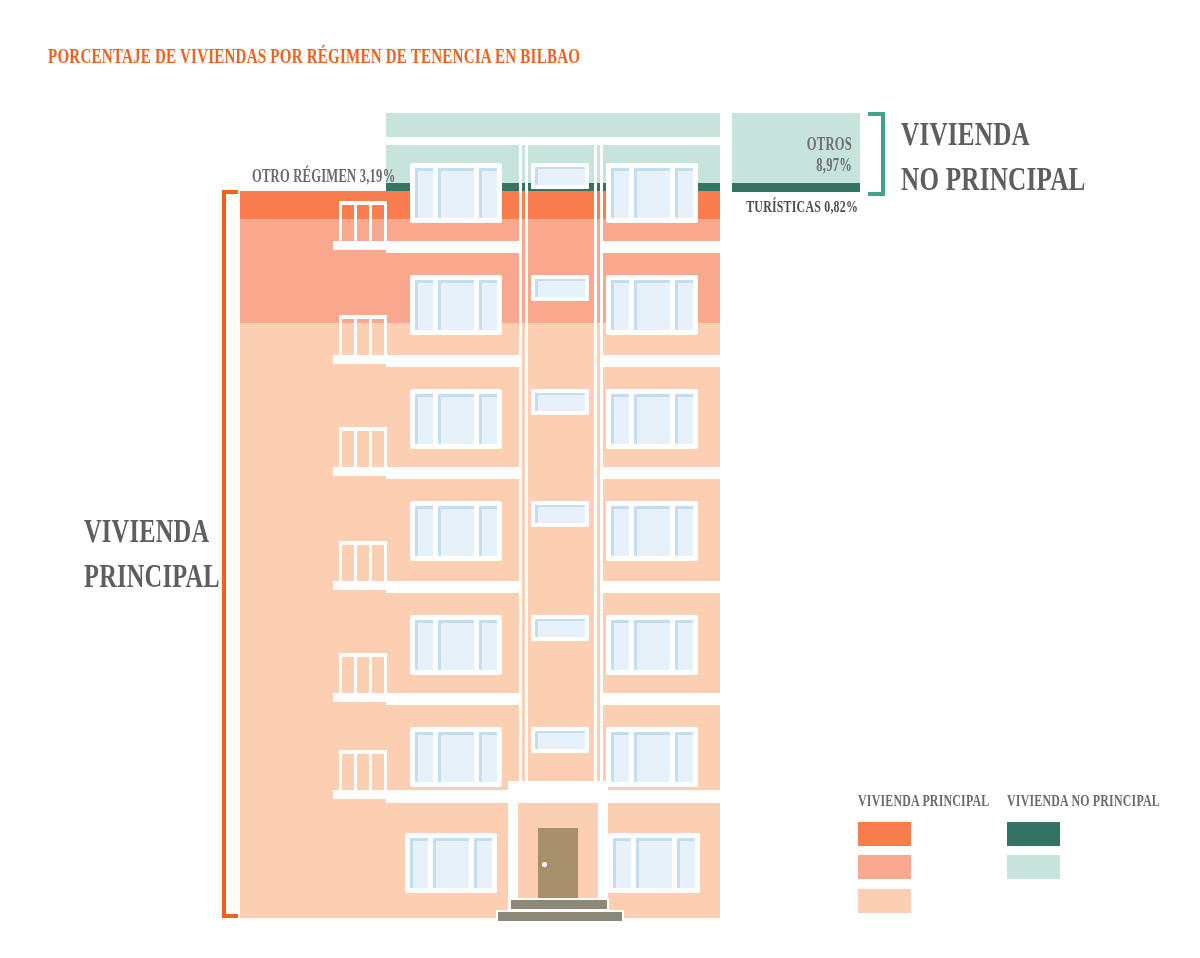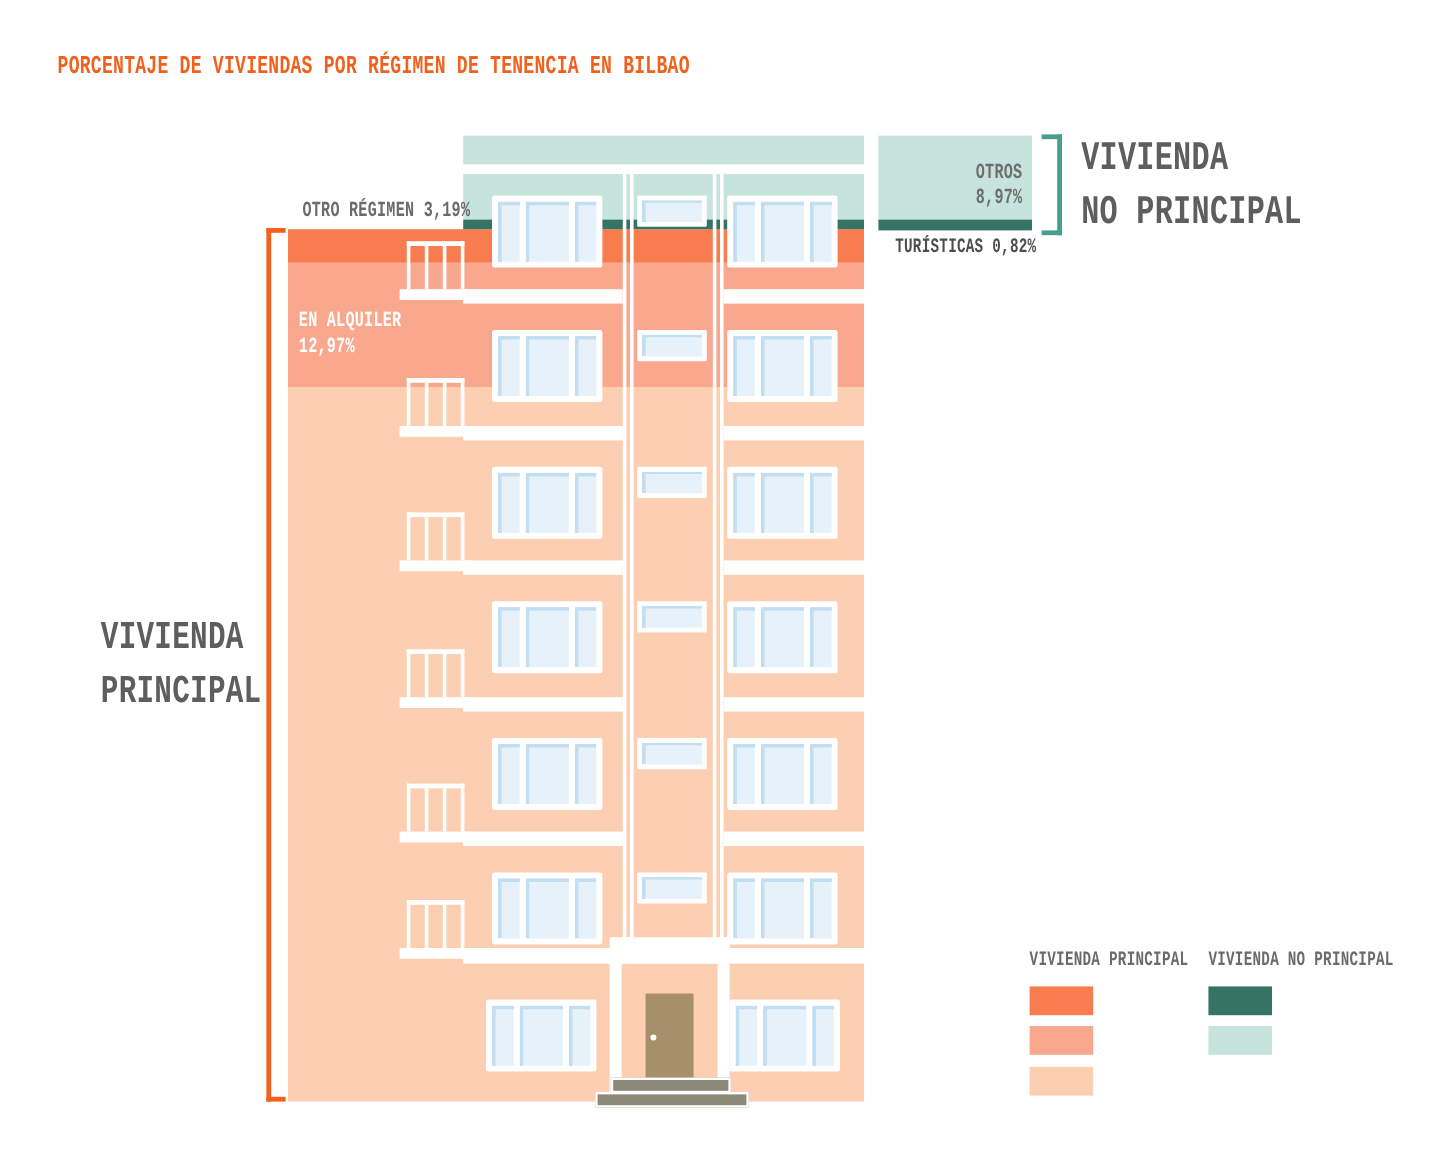--- a/index.html
+++ b/index.html
@@ -1,18 +1,18 @@
 <!DOCTYPE html>
 <html><head>
 <meta charset="utf-8">
 <style>
   html,body{margin:0;padding:0;background:#fff;}
   .canvas{
     position:relative;width:1200px;height:958px;background:#fff;overflow:hidden;
-    font-family:Liberation Mono, monospace;
+    font-family:Liberation Serif, serif;
   }
   .abs{position:absolute;}
   
   .cond{display:inline-block;transform:scaleX(0.70);letter-spacing:0.3px;white-space:nowrap;}
   .condBig{display:inline-block;transform:scaleX(0.74);letter-spacing:0.3px;white-space:nowrap;}
   .oL{transform-origin:0 0;}
   .oR{transform-origin:100% 0;}
 
   .title{left:48px;top:44px;font-size:21.5px;font-weight:bold;color:#F2601D;}
 
@@ -287,26 +287,20 @@
       </div>
     <div class="step step1"></div>
     <div class="step step2"></div>
   </div>
 
   <div class="abs brk-left"></div>
   <div class="abs brk-right"></div>
 
   <div class="abs lbl lbl-otro cond oR">OTRO RÉGIMEN 3,19%</div>
 
-  <div class="abs lbl-alquiler">
-    <div class="lbl lbl-white cond oL" style="display:block">
-      <div>EN ALQUILER</div>
-      <div>12,97%</div>
-    </div>
-  </div>
 
 
   <div class="abs lbl lbl-otros cond oR" style="display:block">
     <div>OTROS</div>
     <div>8,97%</div>
   </div>
 
   <div class="abs lbl lbl-turisticas cond oR">TURÍSTICAS 0,82%</div>
 
   <div class="abs big lbl-vp condBig oL" style="display:block">

